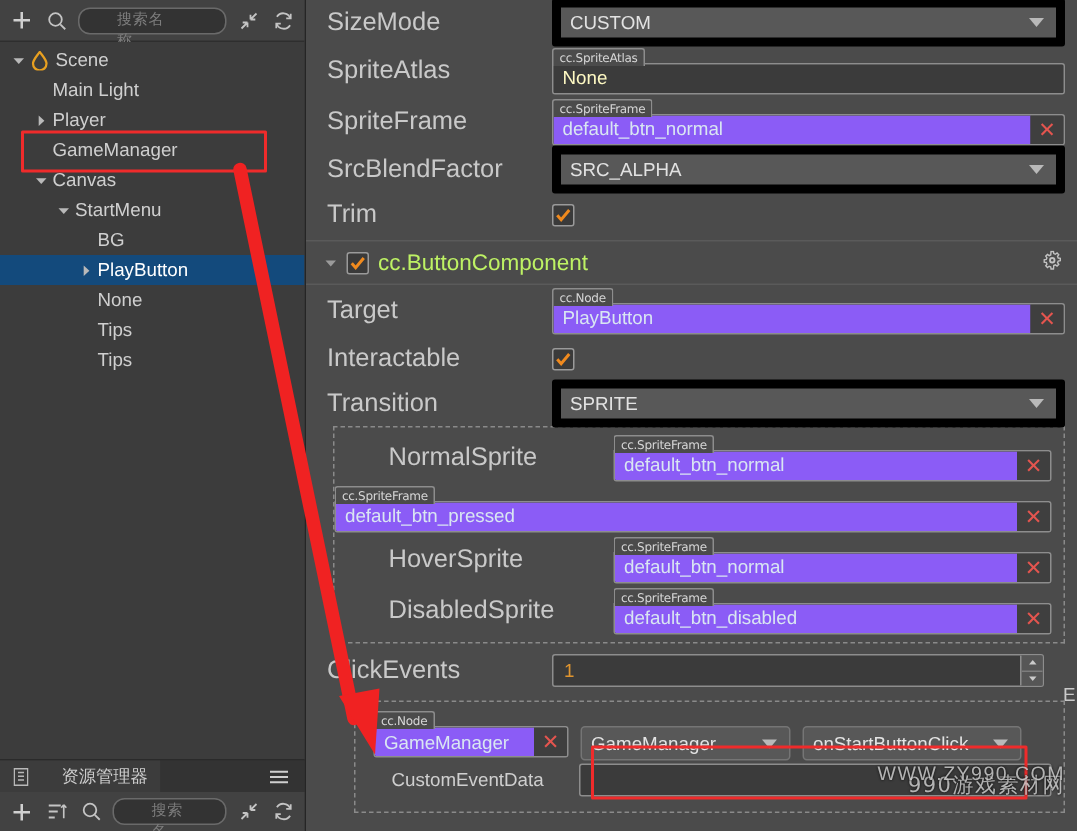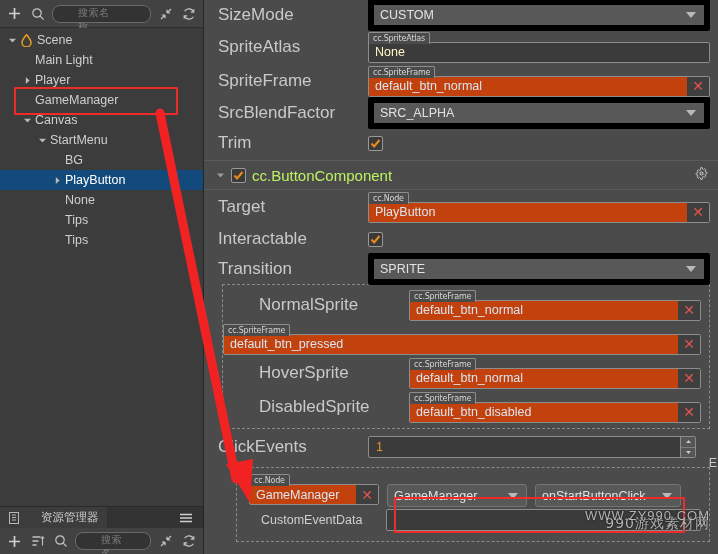--- a/index.html
+++ b/index.html
@@ -75,21 +75,21 @@
     position:absolute;left:0;top:0;height:11px;line-height:11px;
     background:#4b4b4b;border:1px solid #8d8d8d;border-bottom:none;
     border-radius:2px 2px 0 0;font-size:8px;color:#d6d6d6;padding:0 4px;
     font-family:"DejaVu Sans",sans-serif;letter-spacing:-0.2px;
   }
   .assetbar{
     height:19px;border:1px solid #8d8d8d;border-radius:0 2px 2px 2px;
     display:flex;align-items:stretch;background:#3b3b3b;overflow:hidden;
   }
   .assetval{
-    flex:1;background:#c2410c;color:#d9e6f2;display:flex;align-items:center;
+    flex:1;background:#8b5cf6;color:#d9e6f2;display:flex;align-items:center;
     padding-left:6px;font-size:12.5px;
   }
   .assetval.empty{background:#3b3b3b;color:#fef9c3;}
   .clearx{
     width:22px;min-width:22px;background:#3f3f3f;display:flex;align-items:center;justify-content:center;
     color:#e4554f;font-size:14px;font-weight:bold;
   }
   .divider{height:1px;background:#5a5a5a;margin:0;}
 
   .comphdr{height:28px;display:flex;align-items:center;padding-left:12px;gap:6px;}

